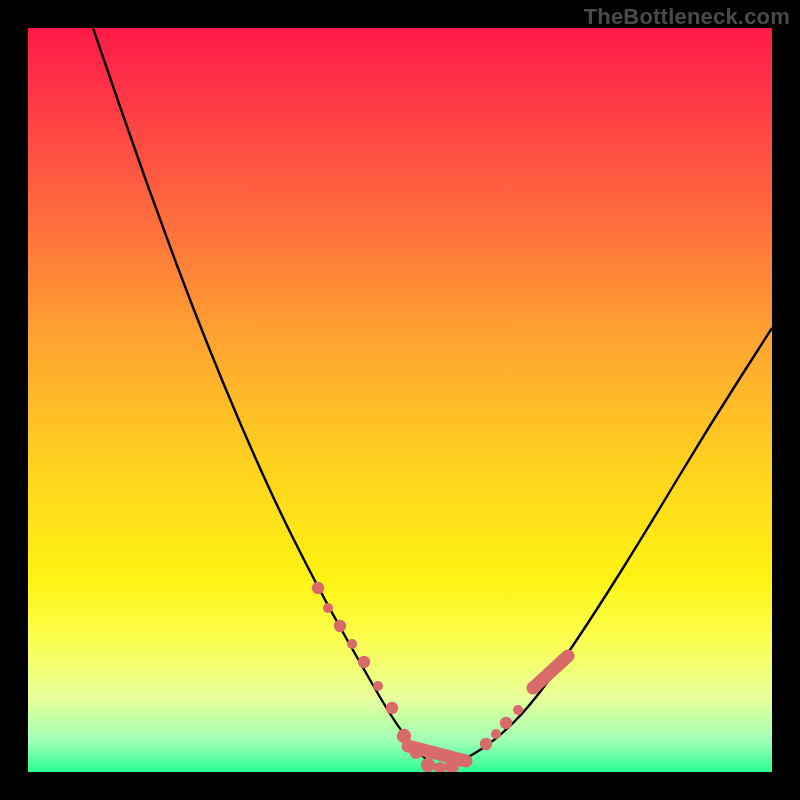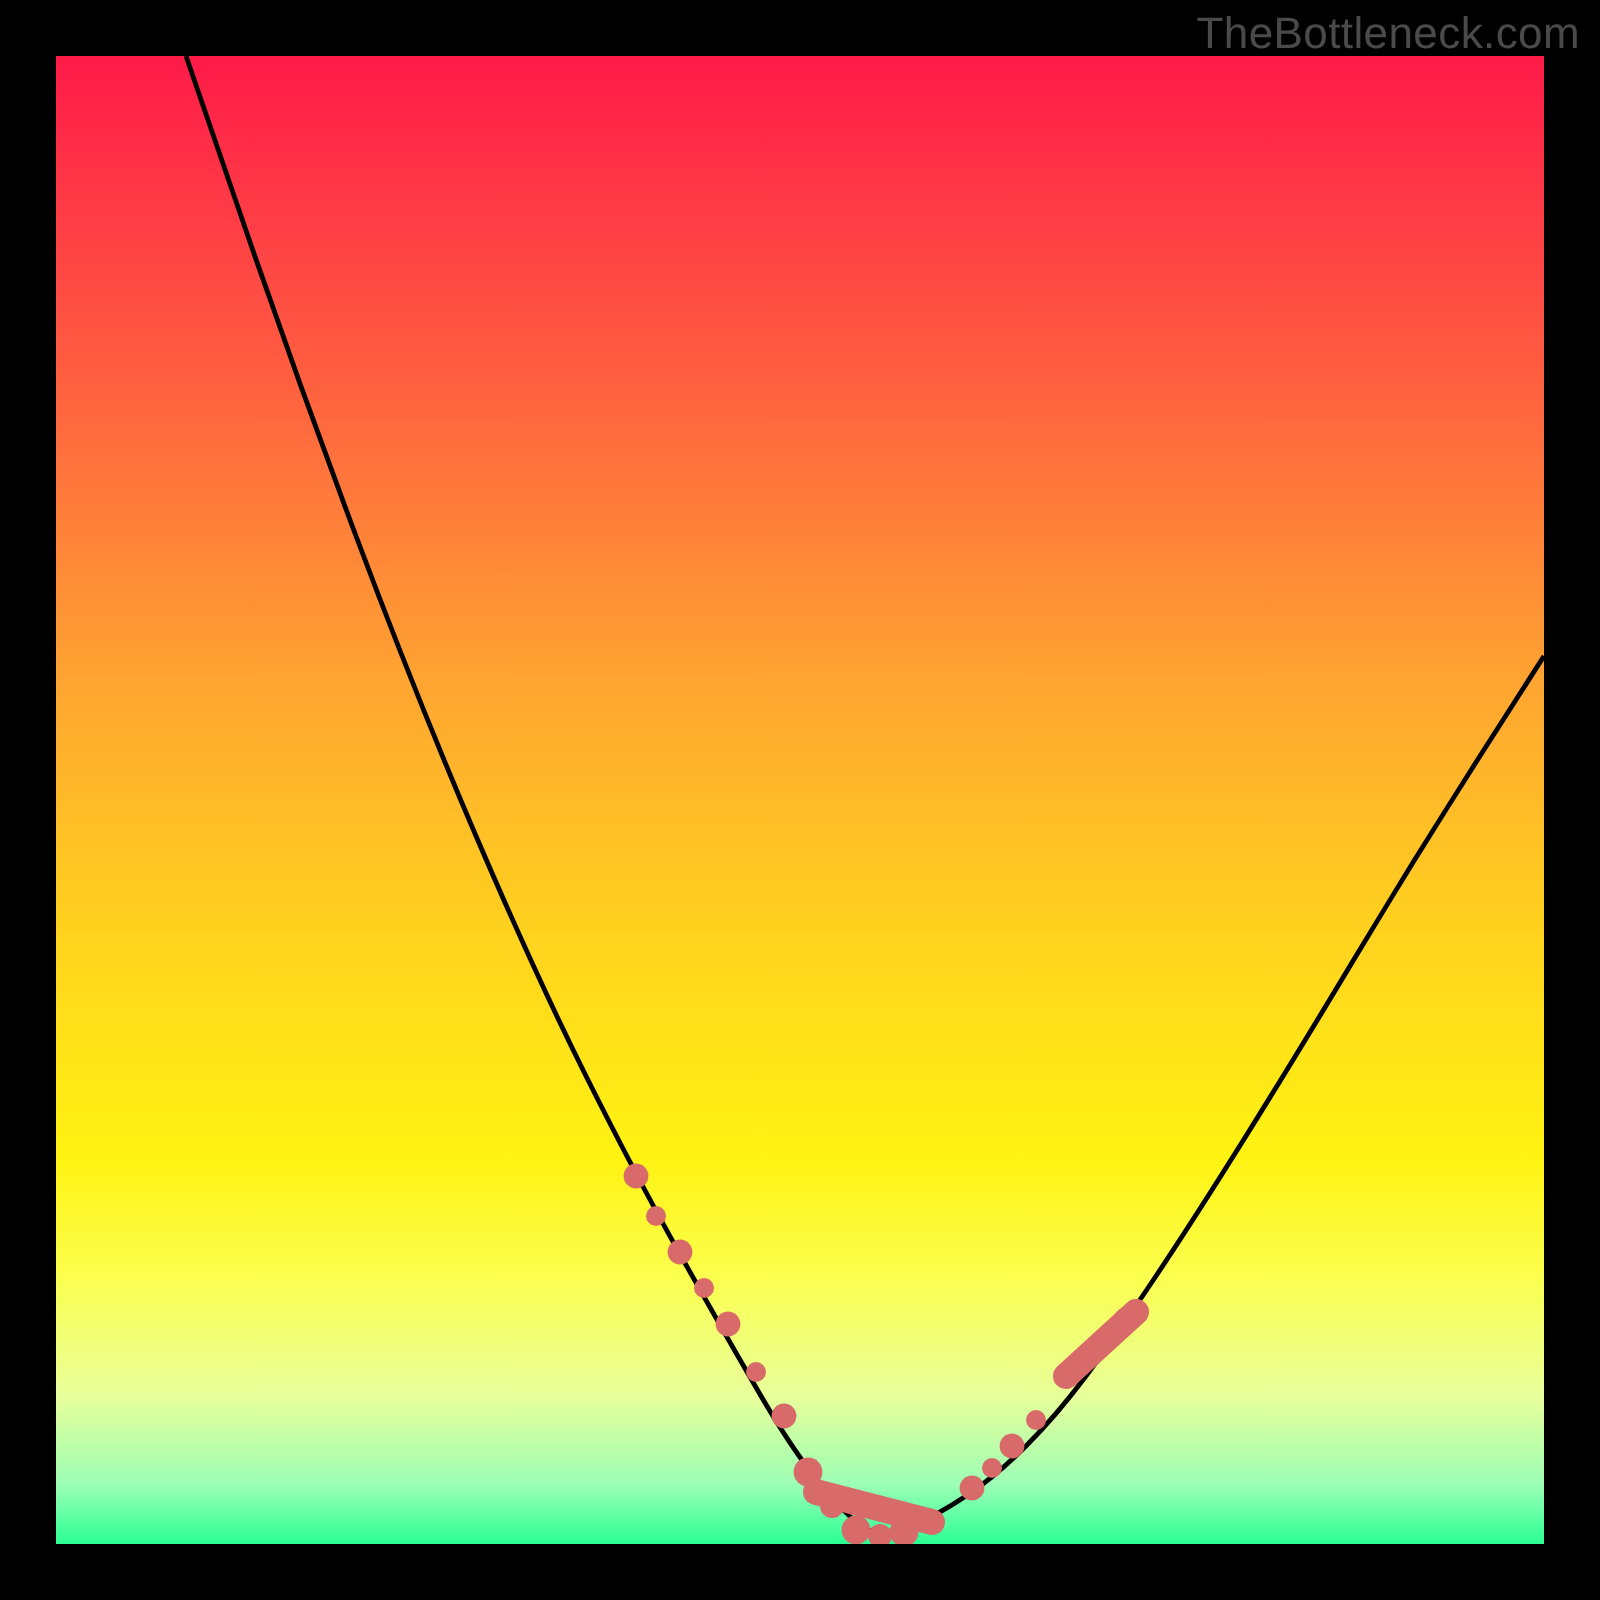--- a/index.html
+++ b/index.html
@@ -9,20 +9,21 @@
     height: 800px;
     background: #000;
     overflow: hidden;
     font-family: Arial, Helvetica, sans-serif;
   }
   .frame {
     position: absolute;
     left: 0; top: 0;
     width: 800px; height: 800px;
     background: #000;
+    font-weight: bold;
   }
   .plot-area {
     position: absolute;
     left: 28px;
     top: 28px;
     width: 744px;
     height: 744px;
     overflow: hidden;
   }
   .gradient {

